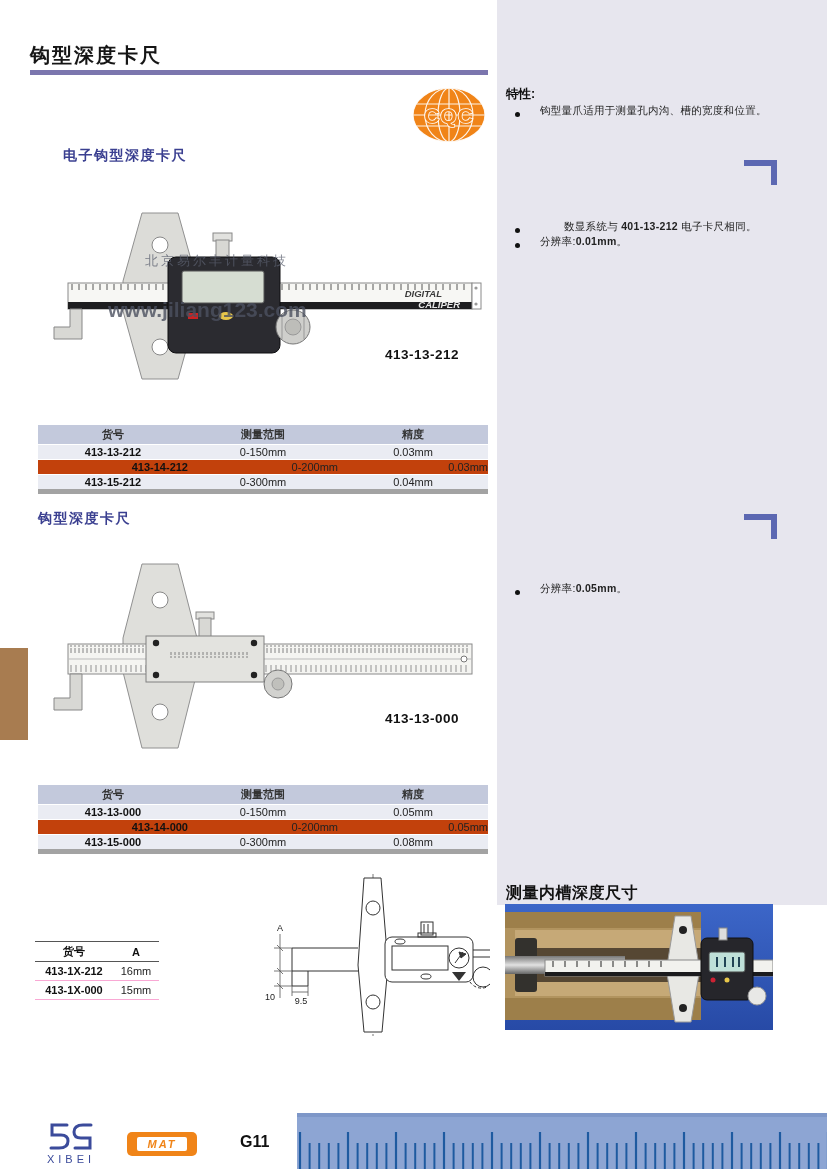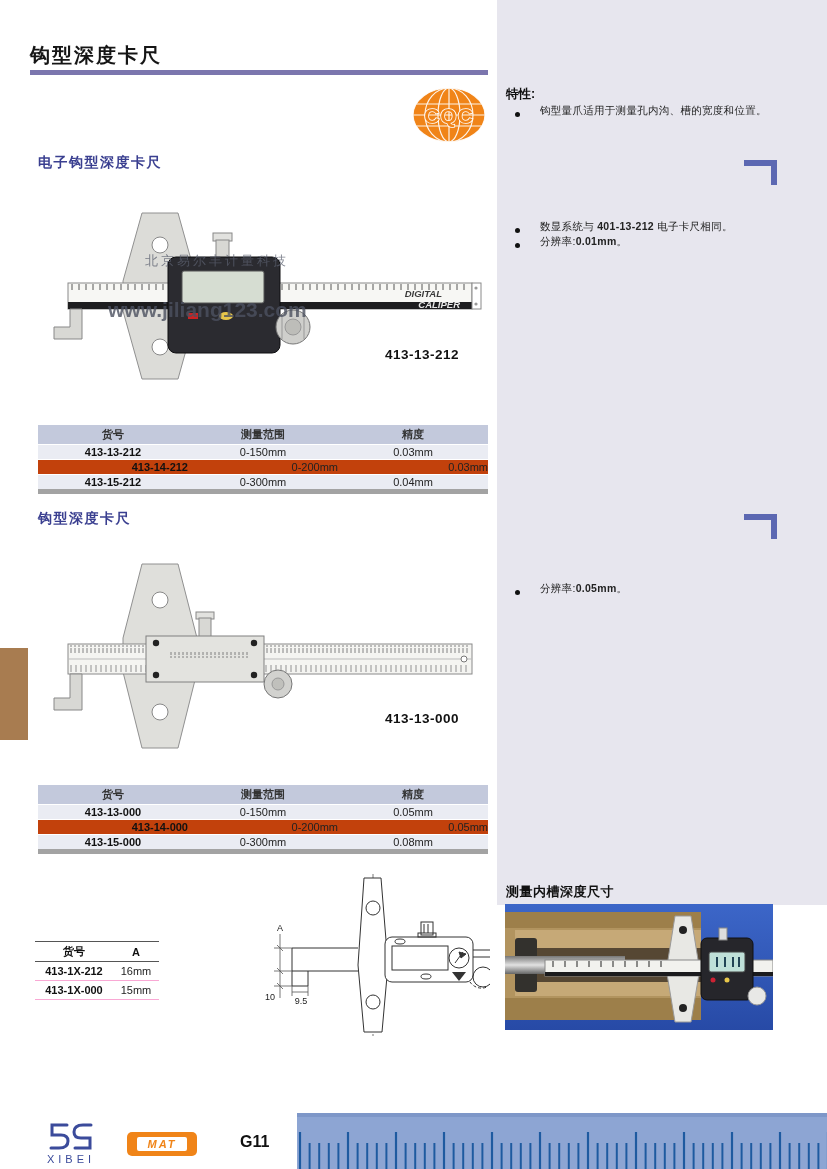--- a/index.html
+++ b/index.html
@@ -7,35 +7,35 @@
         font-family:"Liberation Sans","DejaVu Sans",sans-serif;overflow:hidden;}
 
   
   .sidebar{position:absolute;left:497px;top:0;width:330px;height:905px;background:var(--sidebar-bg);}
   .features-heading{position:absolute;left:9px;top:86px;font-size:12.5px;font-weight:bold;color:#111;}
   .bullet{position:absolute;display:flex;align-items:flex-end;font-size:10.5px;color:#222;line-height:1.25;}
   .bullet .dot{flex:0 0 auto;width:5px;height:5px;border-radius:50%;background:#111;margin:4px 20px 0 18px;}
   .bullet .txt{letter-spacing:.3px;}
   .b{font-weight:bold;}
   .bullet1{left:0;top:104px;width:320px;}
-  .bullet2{left:0;top:220px;width:320px;}
+  .bullet2{left:0;top:220px;width:320px;gap:24px;}
   .bullet3{left:0;top:235px;width:320px;}
   .bullet4{left:0;top:582px;width:320px;}
   .corner{position:absolute;width:27px;height:19px;border-top:6px solid var(--bracket);border-right:6px solid var(--bracket);}
   .corner1{left:247px;top:160px;}
   .corner2{left:247px;top:514px;}
-  .photo-caption{position:absolute;left:9px;top:883px;font-size:13px;font-weight:bold;color:#111;letter-spacing:.5px;}
+  .photo-caption{position:absolute;left:9px;top:883px;font-size:16px;font-weight:bold;color:#111;letter-spacing:.5px;}
   .photo-svg{position:absolute;left:8px;top:904px;}
 
   
   .page-title{position:absolute;left:30px;top:42px;font-size:20px;font-weight:bold;color:#151515;letter-spacing:2px;}
   .title-rule{position:absolute;left:30px;top:70px;width:458px;height:5px;background:var(--accent);}
   .cqc-svg{position:absolute;left:411px;top:86px;}
   .sec-heading{position:absolute;left:38px;font-size:14px;font-weight:bold;color:var(--heading);letter-spacing:1.5px;}
-  .sec1{top:154px;} .sec2{top:510px;}
+  .sec1{top:147px;margin-left:25px;} .sec2{top:510px;}
   .product1{position:absolute;left:50px;top:207px;}
   .product2{position:absolute;left:50px;top:560px;}
   .model-label{position:absolute;font-size:13.5px;font-weight:bold;color:#111;letter-spacing:.5px;}
   .model1{left:385px;top:347px;} .model2{left:385px;top:711px;}
 
   
   .spec-table{position:absolute;left:38px;width:450px;border-collapse:collapse;font-size:11px;table-layout:fixed;}
   .t1{top:425px;} .t2{top:785px;}
   .spec-table th{background:var(--table-head);font-weight:bold;color:#333;padding:2px 0;border-bottom:1.5px solid #fff;text-align:center;}
   .spec-table td{text-align:center;color:#222;padding:1px 0;border-bottom:1.5px solid #fff;}

